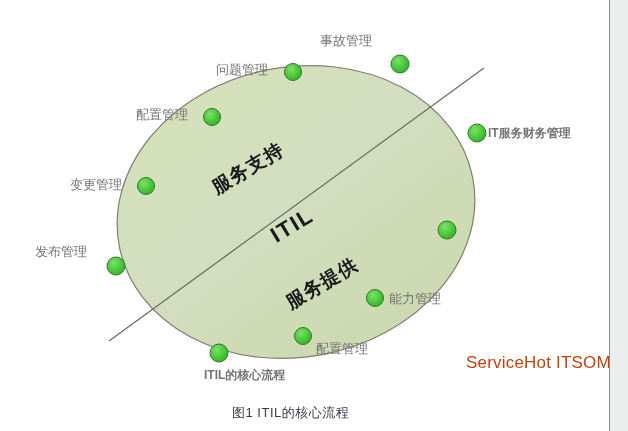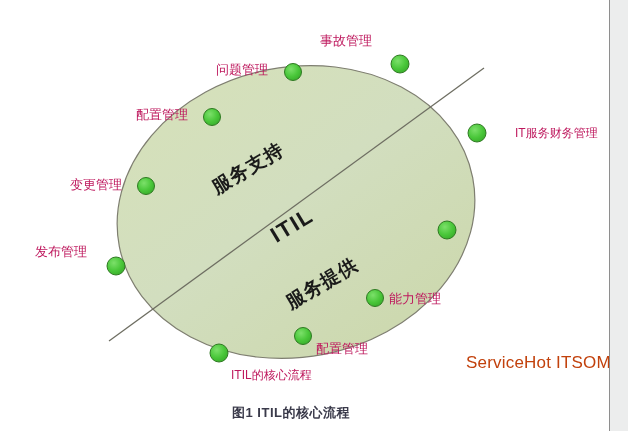--- a/index.html
+++ b/index.html
@@ -29,30 +29,29 @@
     top: 0;
     left: 609px;
     width: 19px;
     height: 431px;
     background: #eceded;
     border-left: 1px solid #8e8e8e;
     box-sizing: border-box;
   }
   .lbl {
     position: absolute;
-    color: #be185d;
+    color: #737373;
     font-size: 13px;
     line-height: 15px;
     white-space: nowrap;
     letter-spacing: 0px;
   }
   .lbl.bold {
-    font-weight: normal;
+    font-weight: bold;
     font-size: 12px;
-    margin-left: 27px;
   }
   .inner-lbl {
     position: absolute;
     color: #1a1a1a;
     font-size: 19px;
     font-weight: bold;
     white-space: nowrap;
     letter-spacing: 1px;
   }
   #label-service-support {
@@ -66,21 +65,21 @@
     letter-spacing: 1.5px;
   }
   #label-service-delivery {
     transform: rotate(-31deg);
     transform-origin: left top;
   }
   .caption {
     position: absolute;
     color: #3a3a4a;
     font-size: 13px;
-    font-weight: bold;
+    font-weight: normal;
     white-space: nowrap;
     letter-spacing: 0.5px;
   }
   .watermark {
     position: absolute;
     font-size: 17px;
     white-space: nowrap;
     letter-spacing: 0.2px;
   }
 </style>

